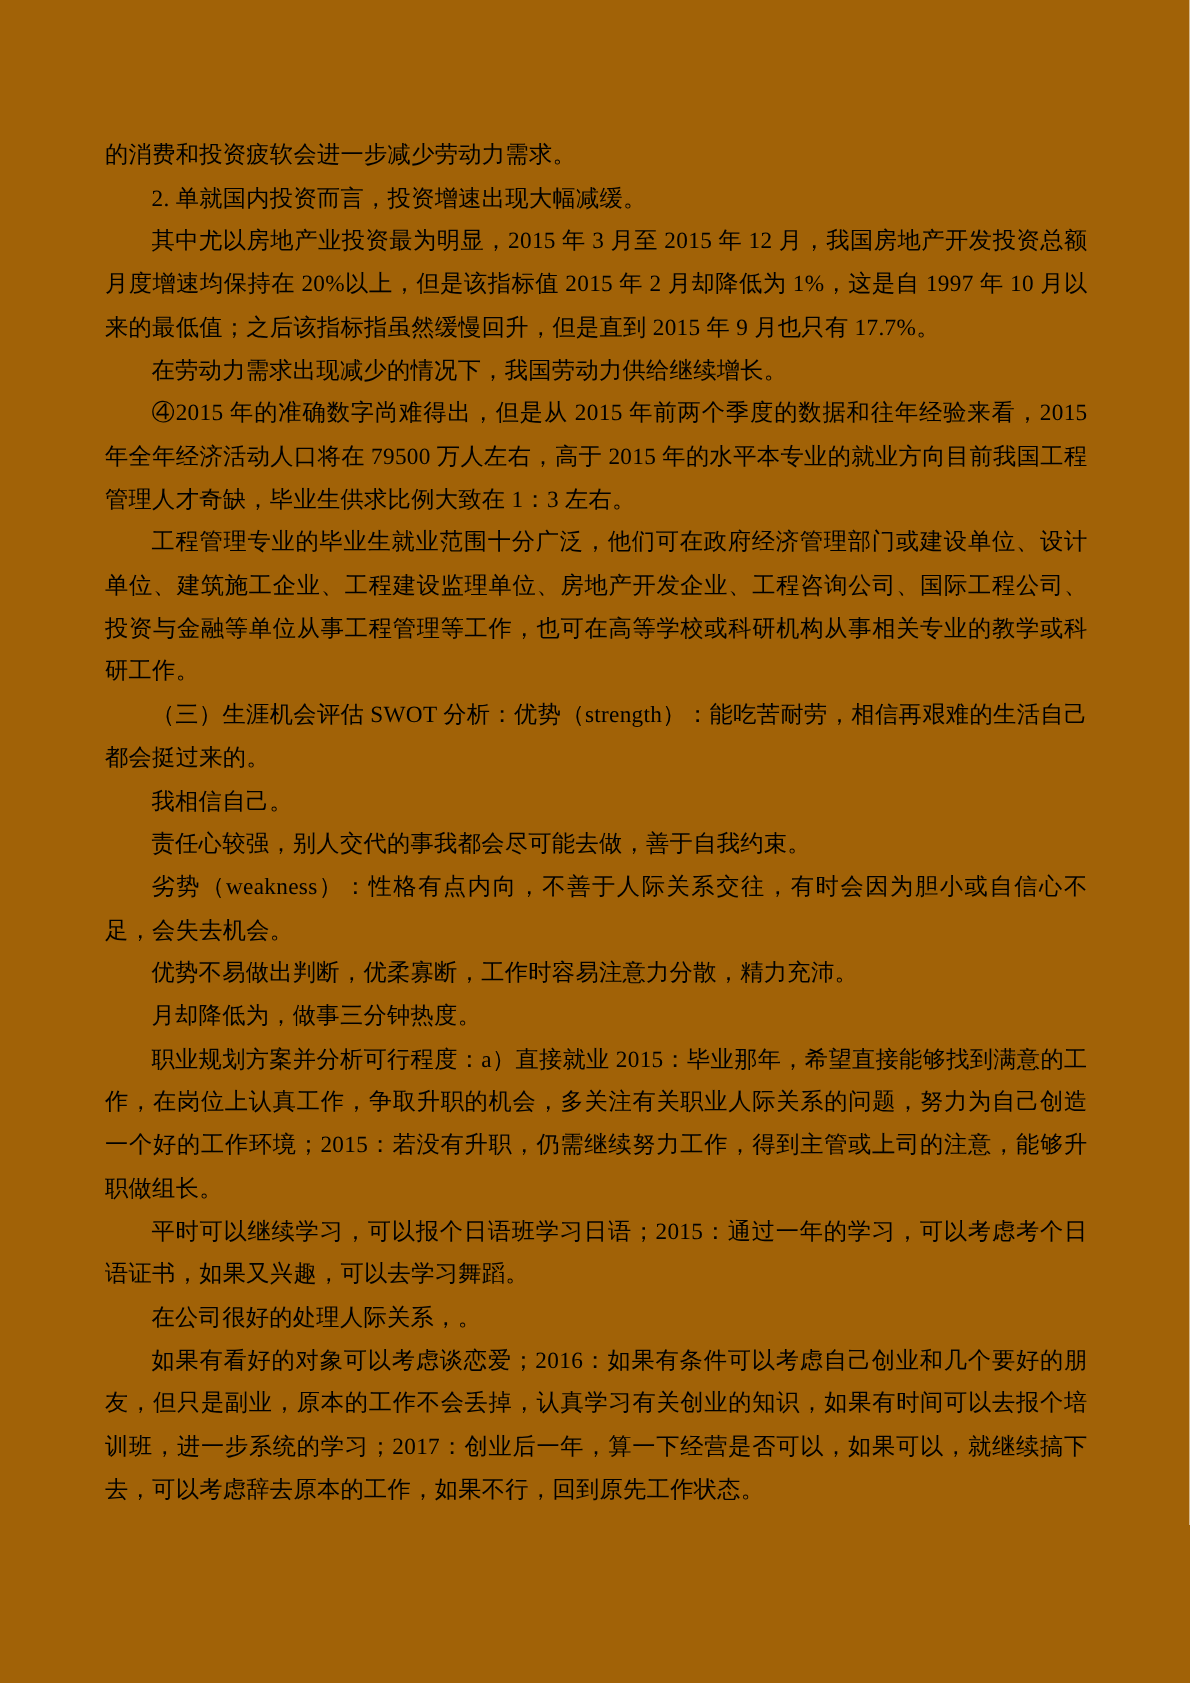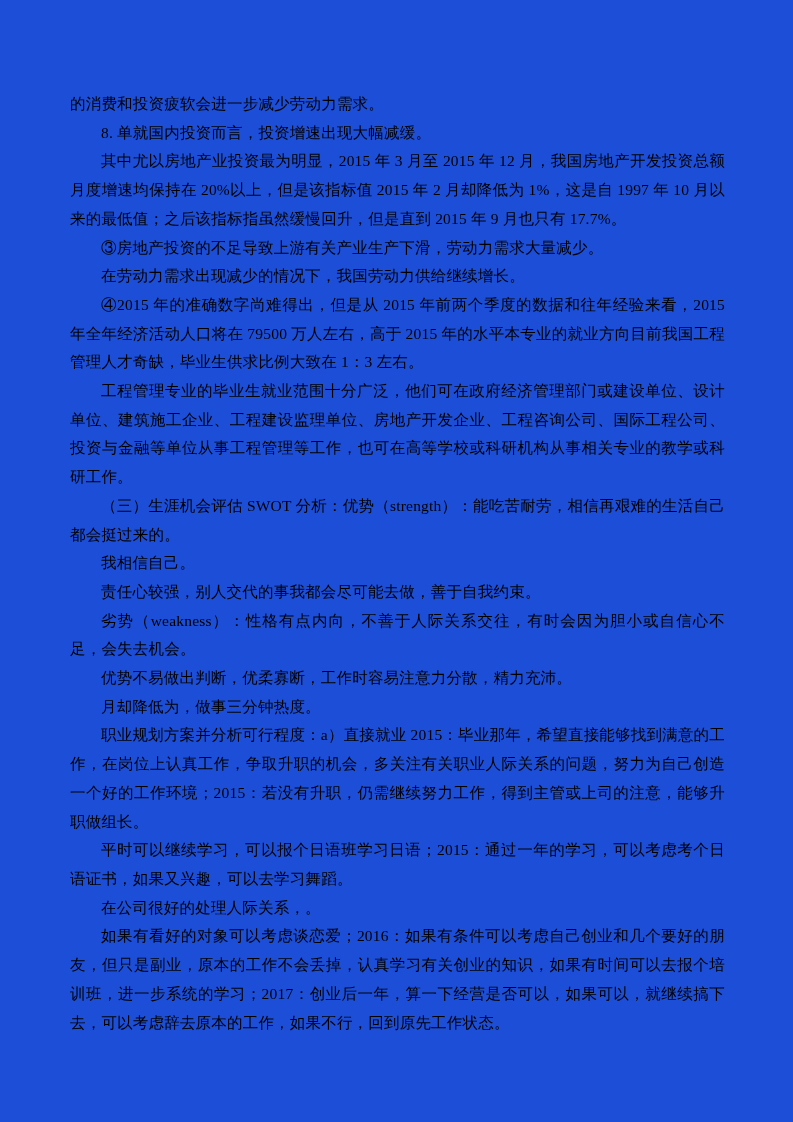--- a/index.html
+++ b/index.html
@@ -6,21 +6,21 @@
   html, body {
     margin: 0;
     padding: 0;
     background: #ffffff;
   }
   .page {
     position: relative;
     width: 793px;
     height: 1122px;
     margin: 0 auto;
-    background: #1d4ed8;
+    background: #a16207;
     overflow: hidden;
     font-family: "Liberation Serif", "DejaVu Serif", serif;
     color: #000000;
   }
   .content {
     position: absolute;
     top: 90px;
     left: 70px;
     width: 655px;
     font-size: 15.5px;
@@ -36,23 +36,22 @@
   .content p.indent {
     text-indent: 2em;
   }
 </style>
 </head>
 <body>
 
 <div class="page">
   <div class="content">
     <p>的消费和投资疲软会进一步减少劳动力需求。</p>
-    <p class="indent">8. 单就国内投资而言，投资增速出现大幅减缓。</p>
+    <p class="indent">2. 单就国内投资而言，投资增速出现大幅减缓。</p>
     <p class="indent">其中尤以房地产业投资最为明显，2015 年 3 月至 2015 年 12 月，我国房地产开发投资总额月度增速均保持在 20%以上，但是该指标值 2015 年 2 月却降低为 1%，这是自 1997 年 10 月以来的最低值；之后该指标指虽然缓慢回升，但是直到 2015 年 9 月也只有 17.7%。</p>
-    <p class="indent">③房地产投资的不足导致上游有关产业生产下滑，劳动力需求大量减少。</p>
     <p class="indent">在劳动力需求出现减少的情况下，我国劳动力供给继续增长。</p>
     <p class="indent">④2015 年的准确数字尚难得出，但是从 2015 年前两个季度的数据和往年经验来看，2015 年全年经济活动人口将在 79500 万人左右，高于 2015 年的水平本专业的就业方向目前我国工程管理人才奇缺，毕业生供求比例大致在 1：3 左右。</p>
     <p class="indent">工程管理专业的毕业生就业范围十分广泛，他们可在政府经济管理部门或建设单位、设计单位、建筑施工企业、工程建设监理单位、房地产开发企业、工程咨询公司、国际工程公司、投资与金融等单位从事工程管理等工作，也可在高等学校或科研机构从事相关专业的教学或科研工作。</p>
     <p class="indent">（三）生涯机会评估 SWOT 分析：优势（strength）：能吃苦耐劳，相信再艰难的生活自己都会挺过来的。</p>
     <p class="indent">我相信自己。</p>
     <p class="indent">责任心较强，别人交代的事我都会尽可能去做，善于自我约束。</p>
     <p class="indent">劣势（weakness）：性格有点内向，不善于人际关系交往，有时会因为胆小或自信心不足，会失去机会。</p>
     <p class="indent">优势不易做出判断，优柔寡断，工作时容易注意力分散，精力充沛。</p>
     <p class="indent">月却降低为，做事三分钟热度。</p>
     <p class="indent">职业规划方案并分析可行程度：a）直接就业 2015：毕业那年，希望直接能够找到满意的工作，在岗位上认真工作，争取升职的机会，多关注有关职业人际关系的问题，努力为自己创造一个好的工作环境；2015：若没有升职，仍需继续努力工作，得到主管或上司的注意，能够升职做组长。</p>

